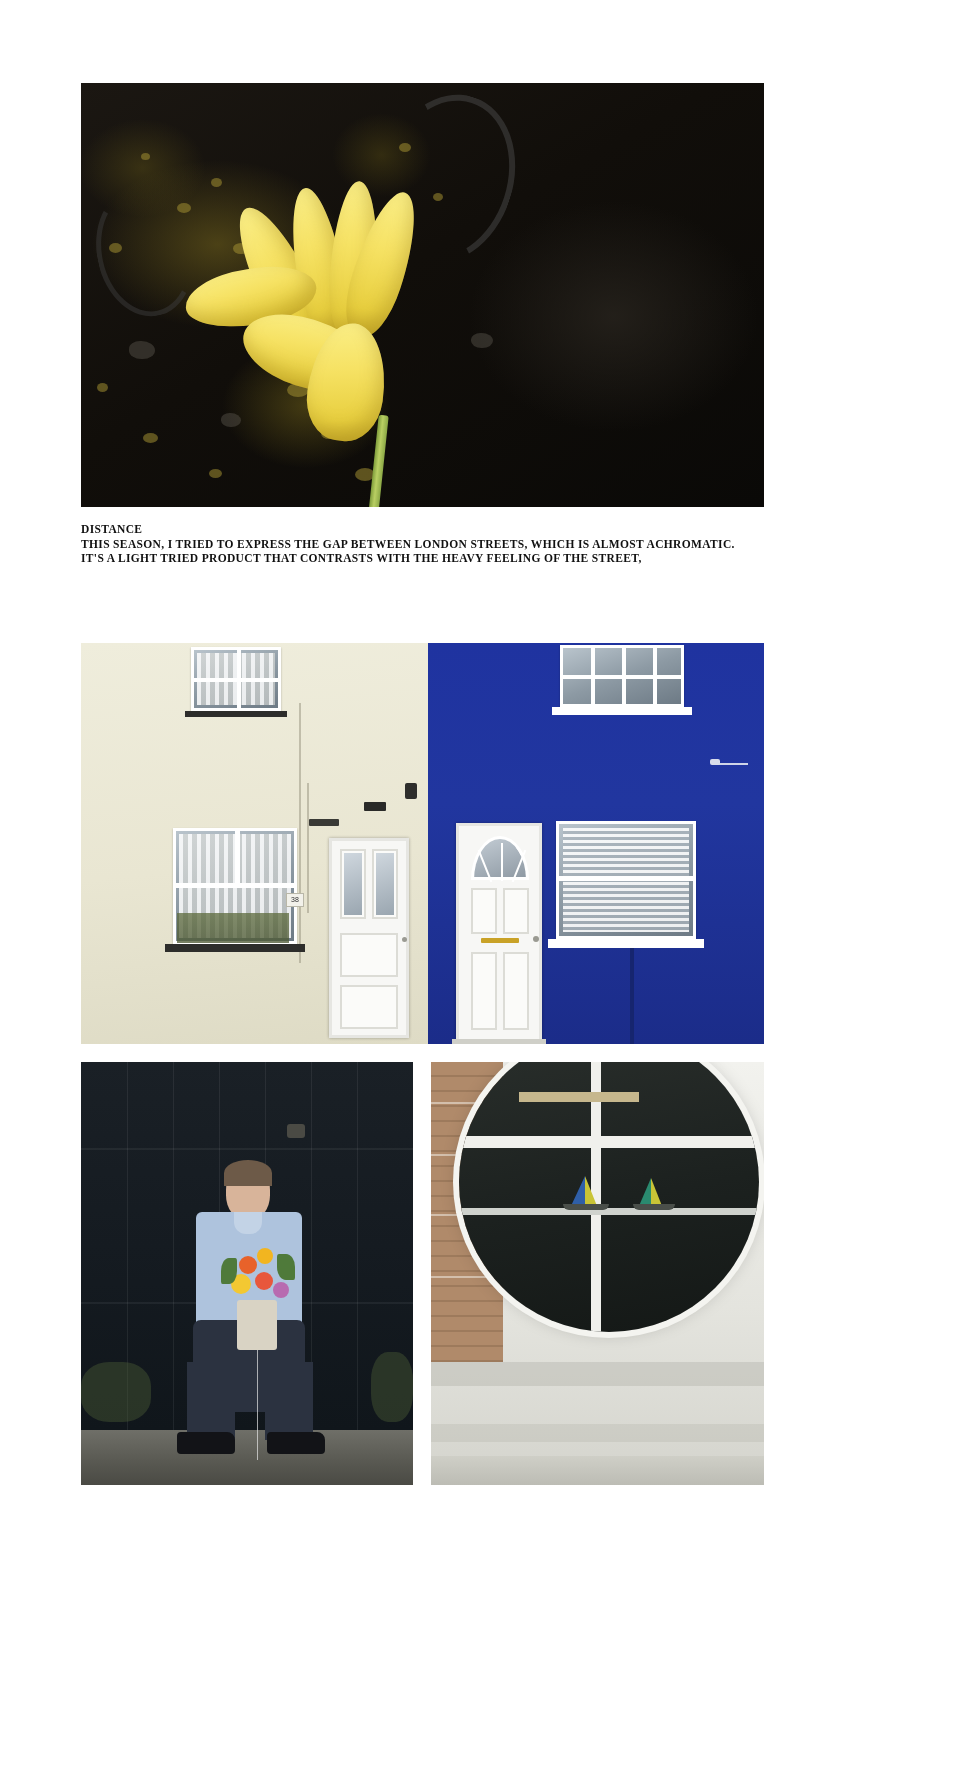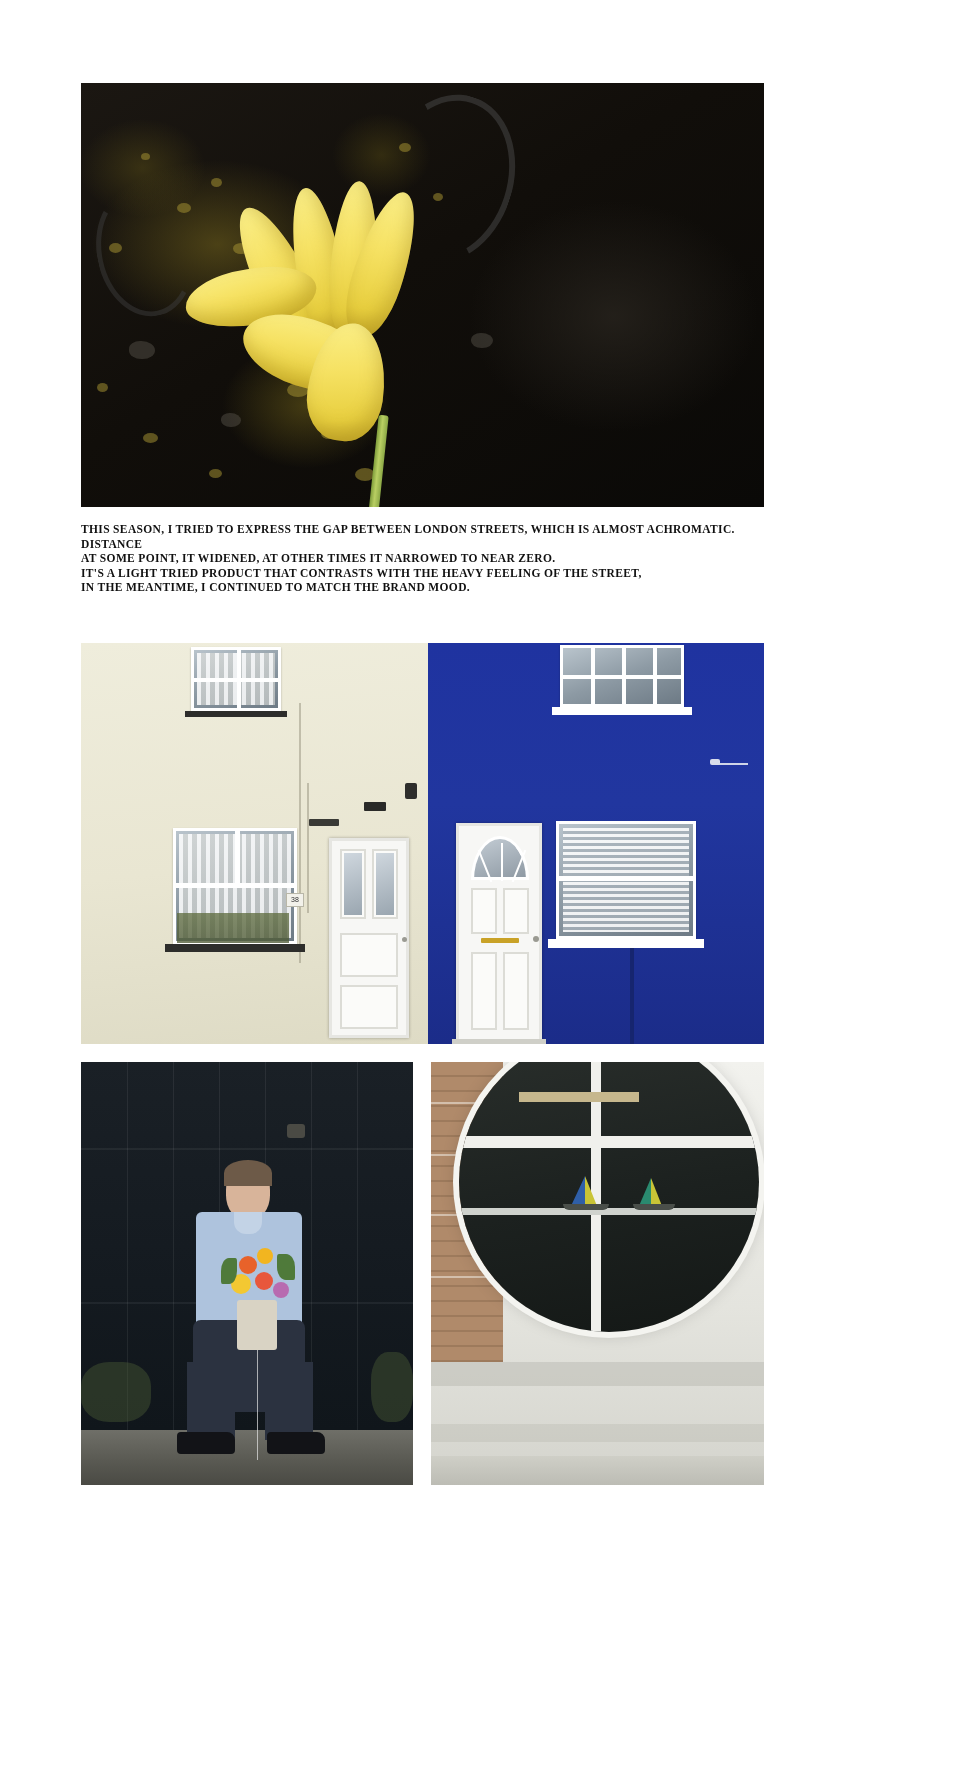--- a/index.html
+++ b/index.html
@@ -381,25 +381,23 @@
     <div class="petal" style="left:214px; top:104px; width:46px;  height:150px; transform:rotate(-10deg);"></div>
     <div class="petal" style="left:250px; top:98px;  width:46px;  height:158px; transform:rotate(4deg);"></div>
     <div class="petal" style="left:276px; top:106px; width:50px;  height:150px; transform:rotate(18deg);"></div>
     <div class="petal" style="left:104px; top:186px; width:132px; height:56px;  transform:rotate(-8deg); border-radius:50% 42% 48% 50% / 55% 48% 52% 45%;"></div>
     <div class="petal" style="left:160px; top:236px; width:130px; height:68px;  transform:rotate(18deg); border-radius:48% 48% 50% 50% / 50% 50% 50% 50%;"></div>
     <div class="petal" style="left:228px; top:240px; width:76px;  height:118px; transform:rotate(8deg);"></div>
     <div class="stem" style="left:292px; top:332px; width:10px; height:110px; transform:rotate(6deg);"></div>
   </div>
 
   <div class="caption">
+    <div class="line">DISTANCE</div>
     <div class="line">THIS SEASON, I TRIED TO EXPRESS THE GAP BETWEEN LONDON STREETS, WHICH IS ALMOST ACHROMATIC.</div>
-    <div class="line">DISTANCE</div>
-    <div class="line">AT SOME POINT, IT WIDENED, AT OTHER TIMES IT NARROWED TO NEAR ZERO.</div>
     <div class="line">IT'S A LIGHT TRIED PRODUCT THAT CONTRASTS WITH THE HEAVY FEELING OF THE STREET,</div>
-    <div class="line">IN THE MEANTIME, I CONTINUED TO MATCH THE BRAND MOOD.</div>
   </div>
 
   <div class="fig-houses">
 
     <div class="house-left">
       <div class="wall-crack" style="left:218px; top:60px; height:260px;"></div>
       <div class="wall-crack" style="left:226px; top:140px; height:130px;"></div>
 
       <div class="win" style="left:110px; top:4px; width:90px; height:64px;">
         <div class="glass"></div>

